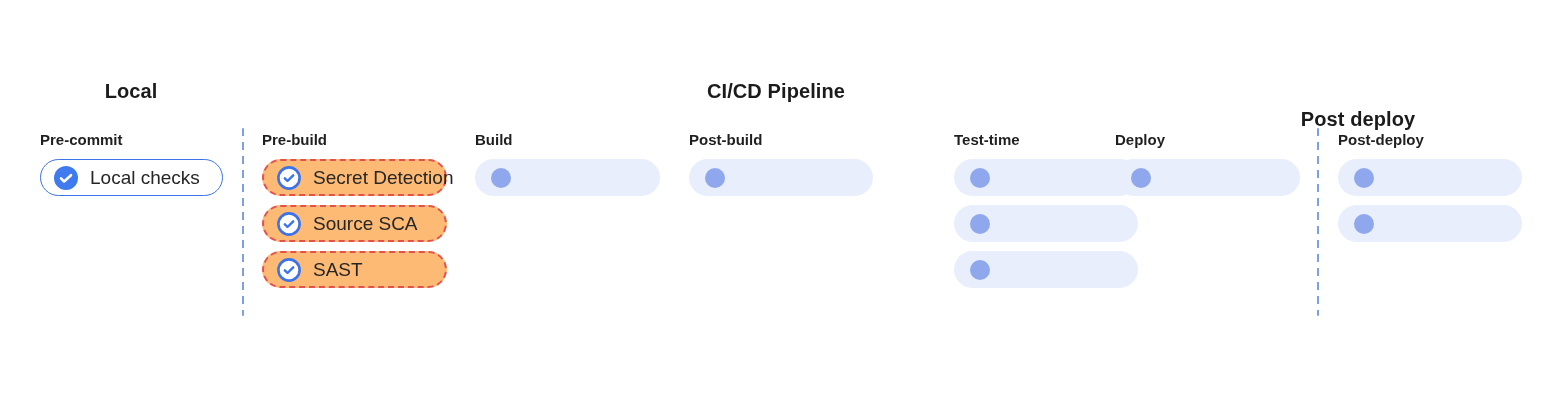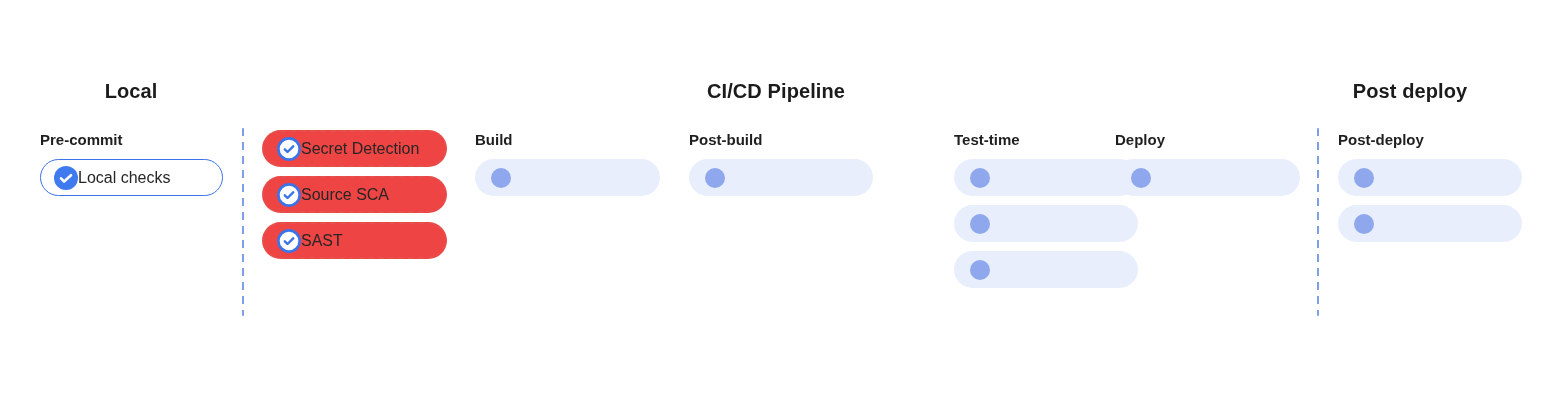--- a/index.html
+++ b/index.html
@@ -61,38 +61,38 @@
     display: flex;
     align-items: center;
     width: 100%;
   }
   .pill.active {
     background: #ffffff;
     border: 1.6px solid #3b73e8;
     padding-left: 13px;
   }
   .pill.dashed {
-    background: #ef4444;
+    background: #fdba74;
     border: 2px dashed #e4504d;
     padding-left: 13px;
   }
   .pill.placeholder {
     background: #e9eefc;
     padding-left: 16px;
   }
   .pill .icon {
     width: 24px;
     height: 24px;
     display: inline-flex;
     flex: 0 0 24px;
   }
   .pill .icon svg { display: block; }
   .pill-text {
-    margin-left: 0;
-    font-size: 16px;
+    margin-left: 12px;
+    font-size: 19px;
     font-weight: 400;
     color: #262626;
     white-space: nowrap;
   }
   .dot {
     width: 20px;
     height: 20px;
     border-radius: 50%;
     background: #8ea7ed;
     display: inline-block;
@@ -101,21 +101,21 @@
 </style>
 </head>
 <body>
 
 <div class="canvas">
 
   <div class="section-header" style="left:131px;">Local</div>
 
   <div class="section-header" style="left:776px;">CI/CD Pipeline</div>
 
-  <div class="section-header" style="left:1410px;">Post deploy</div>
+  <div class="section-header" style="left:1358px;margin-top:28px;">Post deploy</div>
 
   <div class="separator" style="left:242px;"></div>
 
   <div class="separator" style="left:1317px;"></div>
 
   <div id="columns">
       <div class="column" style="left: 40px; width: 183px;">
         <div class="col-label">Pre-commit</div>
         <div class="pill-stack">
           <div class="pill active">
@@ -123,20 +123,21 @@
               <svg width="24" height="24" viewBox="0 0 24 24">
                 <circle cx="12" cy="12" r="12" fill="#3f7bee"></circle>
                 <path d="M7 12.4l3.1 3.1L17 9.2" fill="none" stroke="#ffffff" stroke-width="2.6" stroke-linecap="round" stroke-linejoin="round"></path>
               </svg>
             </span>
             <span class="pill-text">Local checks</span>
           </div>
         </div>
       </div>
       <div class="column" style="left: 262px; width: 185px;">
+        <div class="col-label">Pre-build</div>
         <div class="pill-stack">
           <div class="pill dashed">
             <span class="icon">
               <svg width="24" height="24" viewBox="0 0 24 24">
                 <circle cx="12" cy="12" r="10.6" fill="#ffffff" stroke="#3b73e8" stroke-width="2.6"></circle>
                 <path d="M7.8 12.3l2.7 2.7 5.7-5.7" fill="none" stroke="#3b73e8" stroke-width="2.4" stroke-linecap="round" stroke-linejoin="round"></path>
               </svg>
             </span>
             <span class="pill-text">Secret Detection</span>
           </div>

